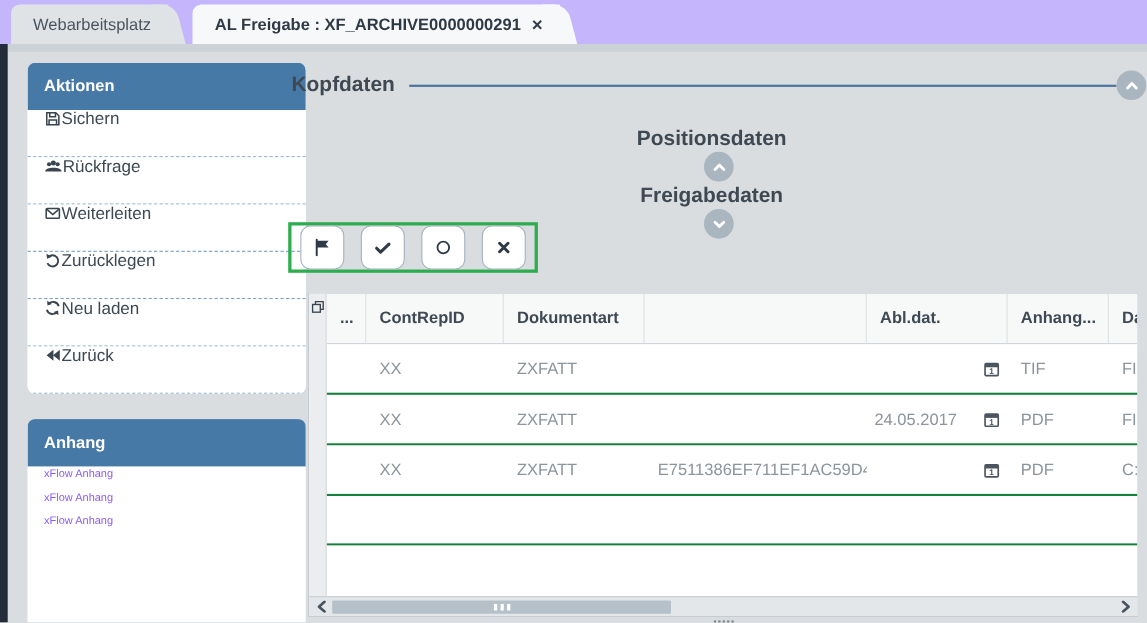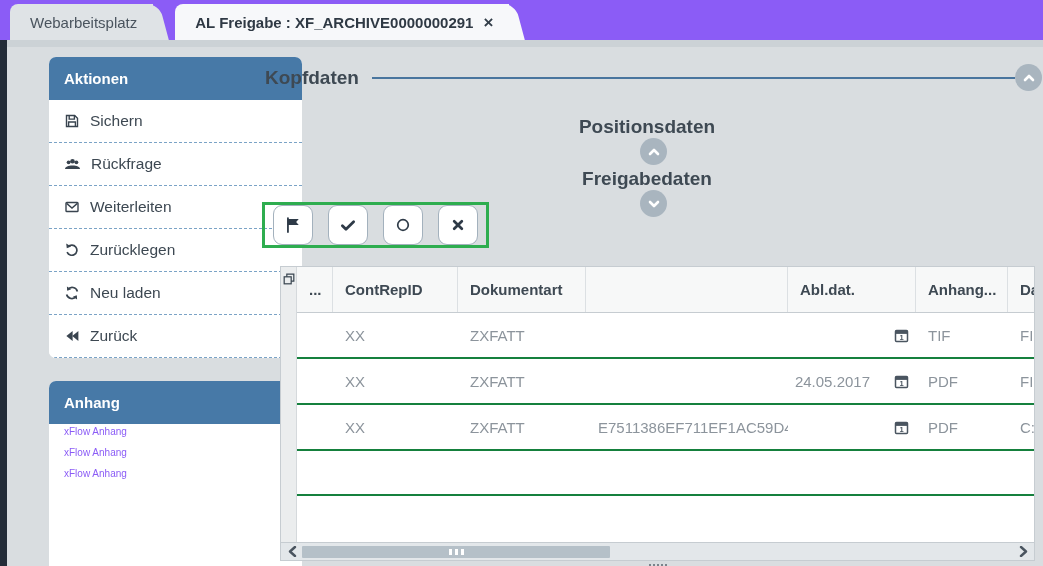--- a/index.html
+++ b/index.html
@@ -5,50 +5,50 @@
   * { box-sizing: border-box; margin: 0; padding: 0; }
   html,body { width:1043px; height:566px; overflow:hidden; }
   body {
     font-family:"Liberation Sans", sans-serif;
     background:#d9dde0;
     position:relative;
   }
   
   .tabbar {
     position:absolute; top:0; left:0; right:0; height:40px;
-    background:#8b5cf6; display:flex; align-items:flex-end; padding-left:10px; z-index:6;
+    background:#c4b5fd; display:flex; align-items:flex-end; padding-left:10px; z-index:6;
   }
   .tab {
     position:relative; height:36px; display:flex; align-items:center;
     padding:0 16px 0 20px; font-size:15px; border-radius:8px 0 0 0;
     margin-right:22px; cursor:pointer; white-space:nowrap;
   }
   .tab::after {
     content:""; position:absolute; top:0; bottom:0; right:-11px; width:24px;
     background:inherit; transform:skewX(15deg); border-radius:3px 12px 0 0;
   }
   .tab.inactive { background:#dfe3e6; color:#4a545e; }
   .tab.active  { background:#f7f8fa; color:#2f3944; font-weight:bold; z-index:2; }
   .tab .close {
     margin-left:10px; font-weight:900; font-size:17px; line-height:1;
     color:#333e49; position:relative; z-index:3;
   }
   .top-strip { position:absolute; top:40px; left:7px; right:0; height:7px; background:#ccd2d6; }
   .dark-strip { position:absolute; top:40px; left:0; width:7px; bottom:0; background:#232c38; }
 
   
-  .panel { position:absolute; left:25px; width:253px; background:#ffffff; border-radius:7px; overflow:hidden;margin-left:24px; }
+  .panel { position:absolute; left:25px; width:253px; background:#ffffff; border-radius:7px; overflow:hidden; }
   .panel.actions { top:57px; }
   .panel.anhang { top:381px; bottom:0; border-radius:7px 7px 0 0; }
   .panel-header {
     background:#4779a7; color:#ffffff; font-weight:bold; font-size:15px;
     height:43px; line-height:43px; padding-left:15px;
   }
   .action-item {
-    height:43px; display:flex; align-items:center; gap:10px; padding-left:15px;
+    height:43px; display:flex; align-items:flex-start; padding-left:15px;
     font-size:15.5px; color:#3d4852; border-bottom:1px dashed #7ba3c6; cursor:pointer;
     background:#fff;
   }
   .action-item svg { flex:0 0 auto; }
   .attach-item {
     padding:2px 15px 8px 15px; font-size:10px; color:#8b5cf6; cursor:pointer;
   }
   .attach-item:first-of-type { padding-top:12px; }
 
   

